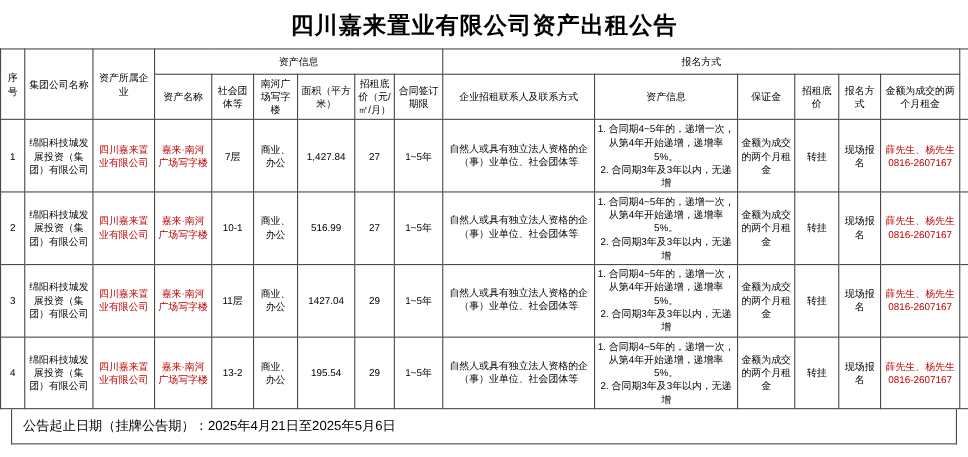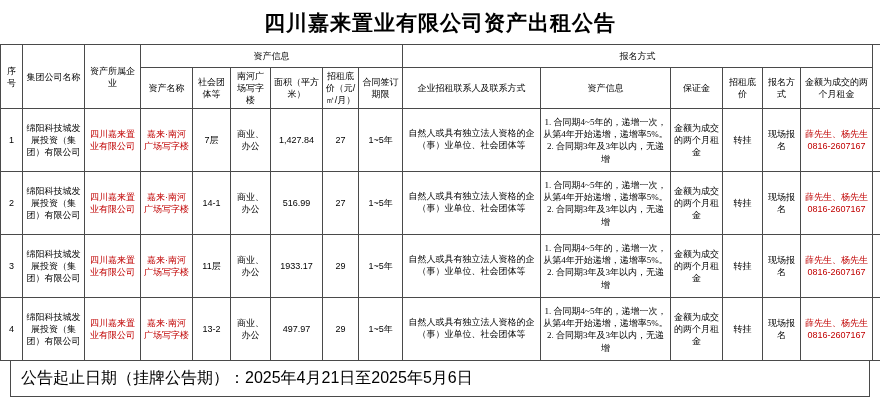--- a/index.html
+++ b/index.html
@@ -71,29 +71,28 @@
     padding-left: 5px;
     padding-right: 3px;
     line-height: 1.5;
     font-family: Liberation Mono, monospace;
   }
   .rate-cell {
     text-align: left;
     padding-left: 5px;
     padding-right: 3px;
     line-height: 1.5;
-    font-family: Liberation Serif, serif;
   }
   .footer {
     width: 860px;
     margin: 0 auto;
     border: 1px solid #4a4a4a;
     border-top: none;
     box-sizing: border-box;
-    font-size: 16px;
+    font-size: 12px;
     padding: 7px 10px;
     text-align: left;
   }
 </style>
 </head>
 <body>
 
 <div class="page">
 
   <div class="title">四川嘉来置业有限公司资产出租公告</div>
@@ -159,59 +158,59 @@
         <td>转挂</td>
         <td>现场报名</td>
         <td class="cell-red">薛先生、杨先生<br>0816-2607167</td>
         <td></td>
       </tr>
       <tr class="body-row">
         <td class="num-cell">2</td>
         <td class="left-pad">绵阳科技城发展投资（集团）有限公司</td>
         <td class="left-pad cell-red">四川嘉来置业有限公司</td>
         <td class="left-pad cell-red">嘉来·南河广场写字楼</td>
-        <td>14-1</td>
+        <td>10-1</td>
         <td>商业、办公</td>
         <td class="num-cell">516.99</td>
         <td class="num-cell">27</td>
         <td>1~5年</td>
         <td class="cond-cell">自然人或具有独立法人资格的企（事）业单位、社会团体等</td>
         <td class="rate-cell">1. 合同期4~5年的，递增一次，从第4年开始递增，递增率5%。<br>2. 合同期3年及3年以内，无递增</td>
         <td>金额为成交的两个月租金</td>
         <td>转挂</td>
         <td>现场报名</td>
         <td class="cell-red">薛先生、杨先生<br>0816-2607167</td>
         <td></td>
       </tr>
       <tr class="body-row">
         <td class="num-cell">3</td>
         <td class="left-pad">绵阳科技城发展投资（集团）有限公司</td>
         <td class="left-pad cell-red">四川嘉来置业有限公司</td>
         <td class="left-pad cell-red">嘉来·南河广场写字楼</td>
         <td>11层</td>
         <td>商业、办公</td>
-        <td class="num-cell">1933.17</td>
+        <td class="num-cell">1427.04</td>
         <td class="num-cell">29</td>
         <td>1~5年</td>
         <td class="cond-cell">自然人或具有独立法人资格的企（事）业单位、社会团体等</td>
         <td class="rate-cell">1. 合同期4~5年的，递增一次，从第4年开始递增，递增率5%。<br>2. 合同期3年及3年以内，无递增</td>
         <td>金额为成交的两个月租金</td>
         <td>转挂</td>
         <td>现场报名</td>
         <td class="cell-red">薛先生、杨先生<br>0816-2607167</td>
         <td></td>
       </tr>
       <tr class="body-row">
         <td class="num-cell">4</td>
         <td class="left-pad">绵阳科技城发展投资（集团）有限公司</td>
         <td class="left-pad cell-red">四川嘉来置业有限公司</td>
         <td class="left-pad cell-red">嘉来·南河广场写字楼</td>
         <td>13-2</td>
         <td>商业、办公</td>
-        <td class="num-cell">497.97</td>
+        <td class="num-cell">195.54</td>
         <td class="num-cell">29</td>
         <td>1~5年</td>
         <td class="cond-cell">自然人或具有独立法人资格的企（事）业单位、社会团体等</td>
         <td class="rate-cell">1. 合同期4~5年的，递增一次，从第4年开始递增，递增率5%。<br>2. 合同期3年及3年以内，无递增</td>
         <td>金额为成交的两个月租金</td>
         <td>转挂</td>
         <td>现场报名</td>
         <td class="cell-red">薛先生、杨先生<br>0816-2607167</td>
         <td></td>
       </tr>

